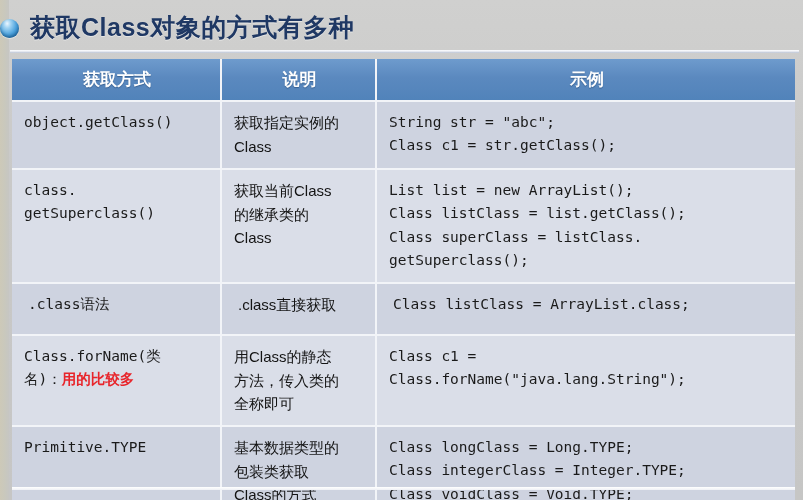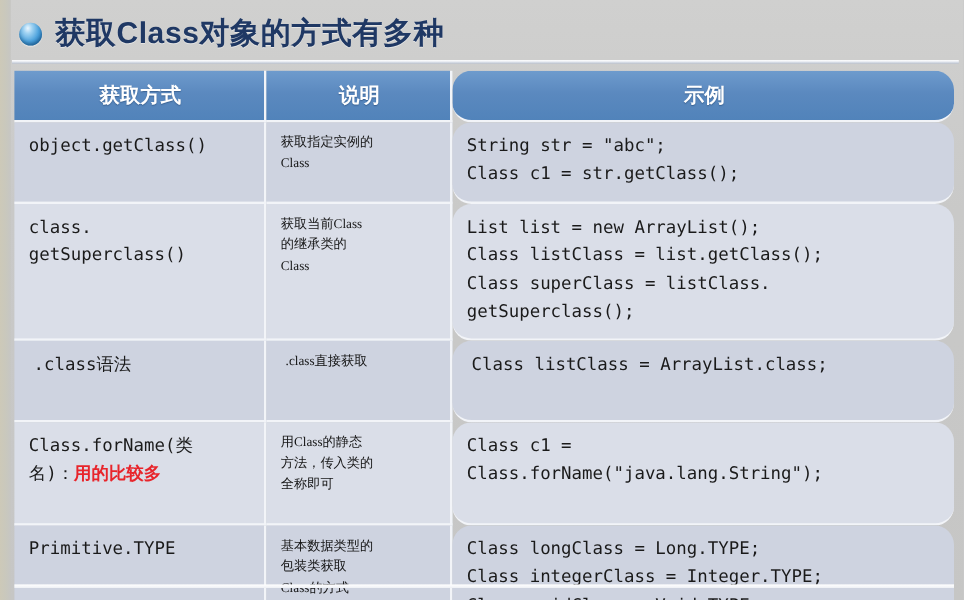--- a/index.html
+++ b/index.html
@@ -35,21 +35,21 @@
 
   
   .title-bar {
     position: absolute;
     left: 0;
     top: 4px;
     width: 745px;
     height: 46px;
     display: flex;
     align-items: center;
-    padding-left: 16px;
+    padding-left: 0;
     box-sizing: border-box;
   }
   .bullet-sphere {
     width: 19px;
     height: 19px;
     border-radius: 50%;
     flex: 0 0 auto;
     margin-right: 11px;
     margin-top: 2px;
     background:
@@ -88,21 +88,21 @@
   }
   table.ref th,
   table.ref td {
     vertical-align: top;
     padding: 9px 10px 9px 12px;
     border-right: 2px solid #f2f4f8;
     border-bottom: 2px solid #f2f4f8;
     box-sizing: border-box;
   }
   table.ref th:last-child,
-  table.ref td:last-child { border-right: none; border-radius: 16px; }
+  table.ref td:last-child { border-right: none; }
 
   thead th {
     background: linear-gradient(180deg, #6e9bcd 0%, #5b89bf 45%, #5183ba 100%);
     color: #ffffff;
     font-size: 17px;
     font-weight: bold;
     text-align: center;
     height: 36px;
     padding-top: 6px;
     padding-bottom: 6px;
@@ -121,31 +121,30 @@
   .cell-method,
   .cell-example {
     font-family: "DejaVu Sans Mono", "Liberation Mono", monospace;
     font-size: 14.5px;
     line-height: 1.62;
     color: #1a1a1a;
     white-space: pre-wrap;
     word-break: break-word;
   }
   .cell-desc {
-    font-size: 11px;
+    font-size: 15px;
     line-height: 1.58;
     color: #141414;
     white-space: pre-wrap;
-    font-family: Liberation Serif, serif;
   }
   .emph-red { color: #e8252b; font-weight: bold; text-align: center; }
 
   tbody tr.r1 td { height: 68px; margin-top: 46px; }
   tbody tr.r2 td { height: 100px; }
-  tbody tr.r3 td { height: 68px; padding-left: 16px; }
+  tbody tr.r3 td { height: 52px; padding-left: 16px; }
   tbody tr.r4 td { height: 86px; margin-left: 25px; }
   tbody tr.r5 td { height: 88px; }
 
   .table-foot-edge {
     position: absolute;
     left: 12px;
     top: 487px;
     width: 783px;
     height: 3px;
     background: linear-gradient(180deg, #ffffff 0%, #eef0f5 100%);

